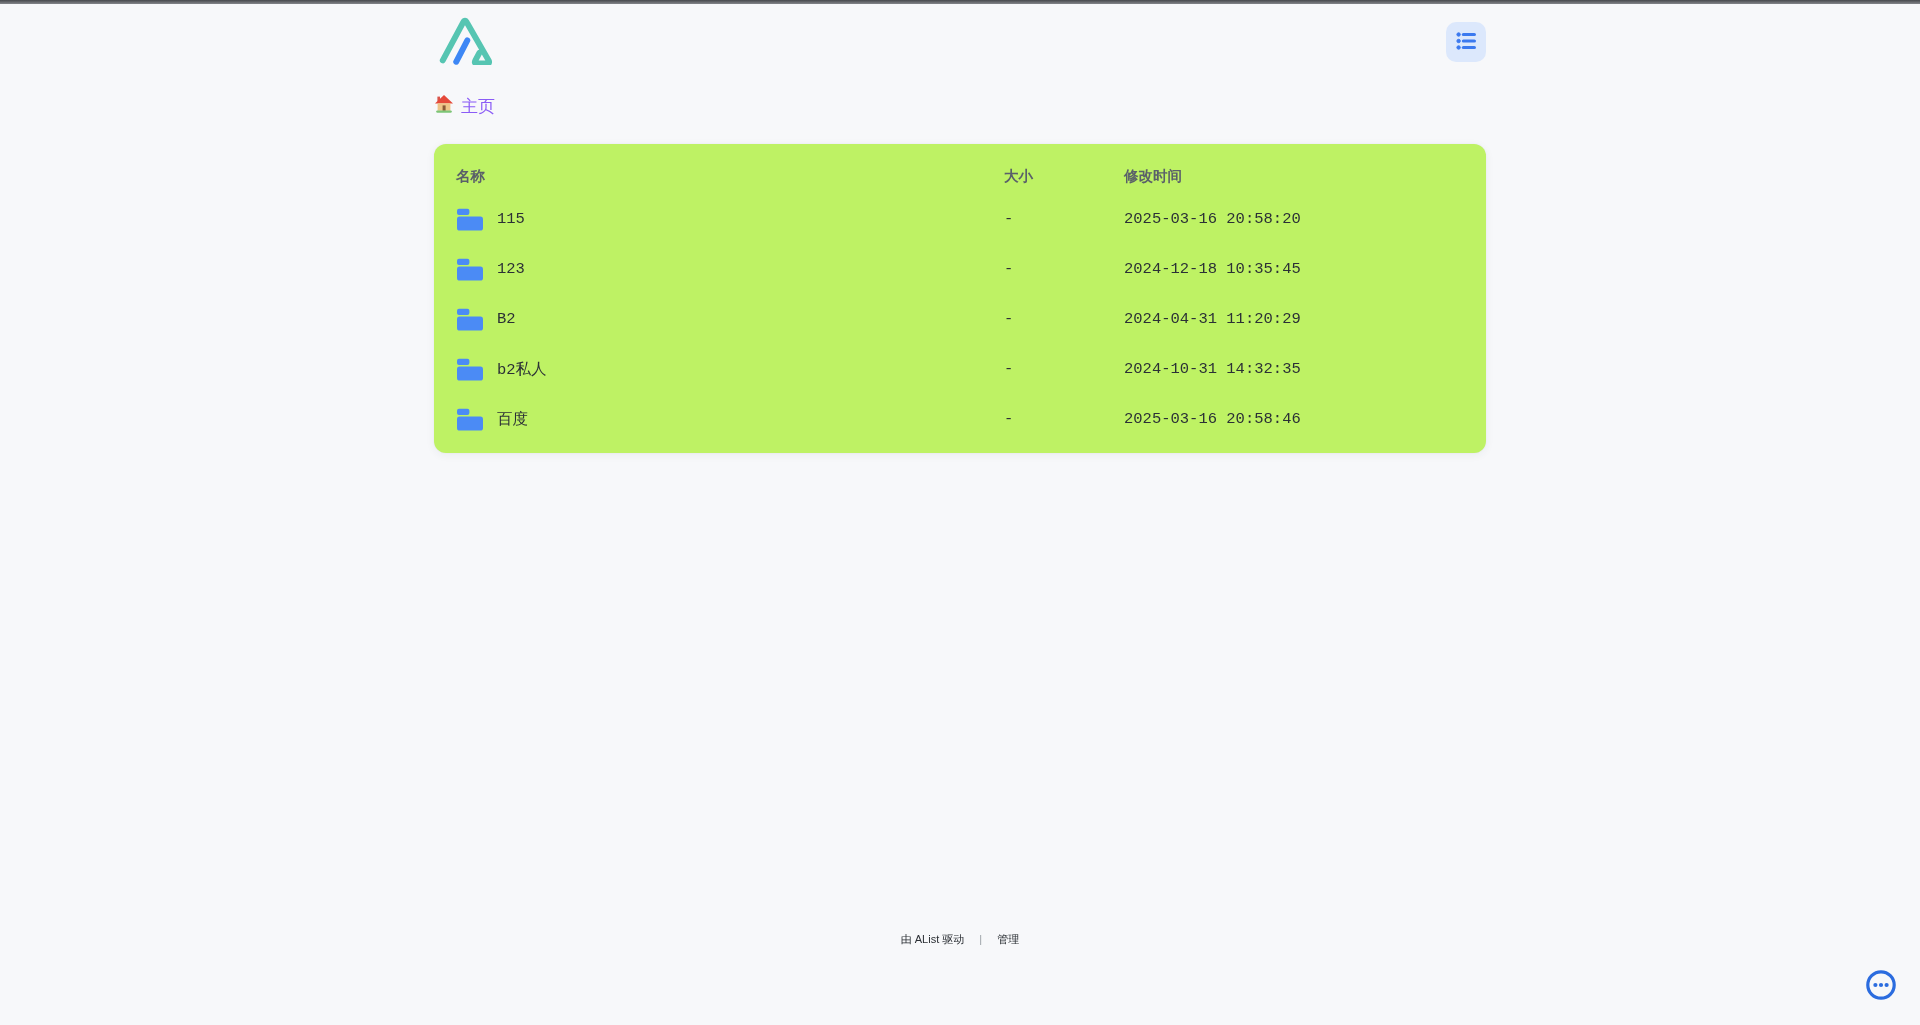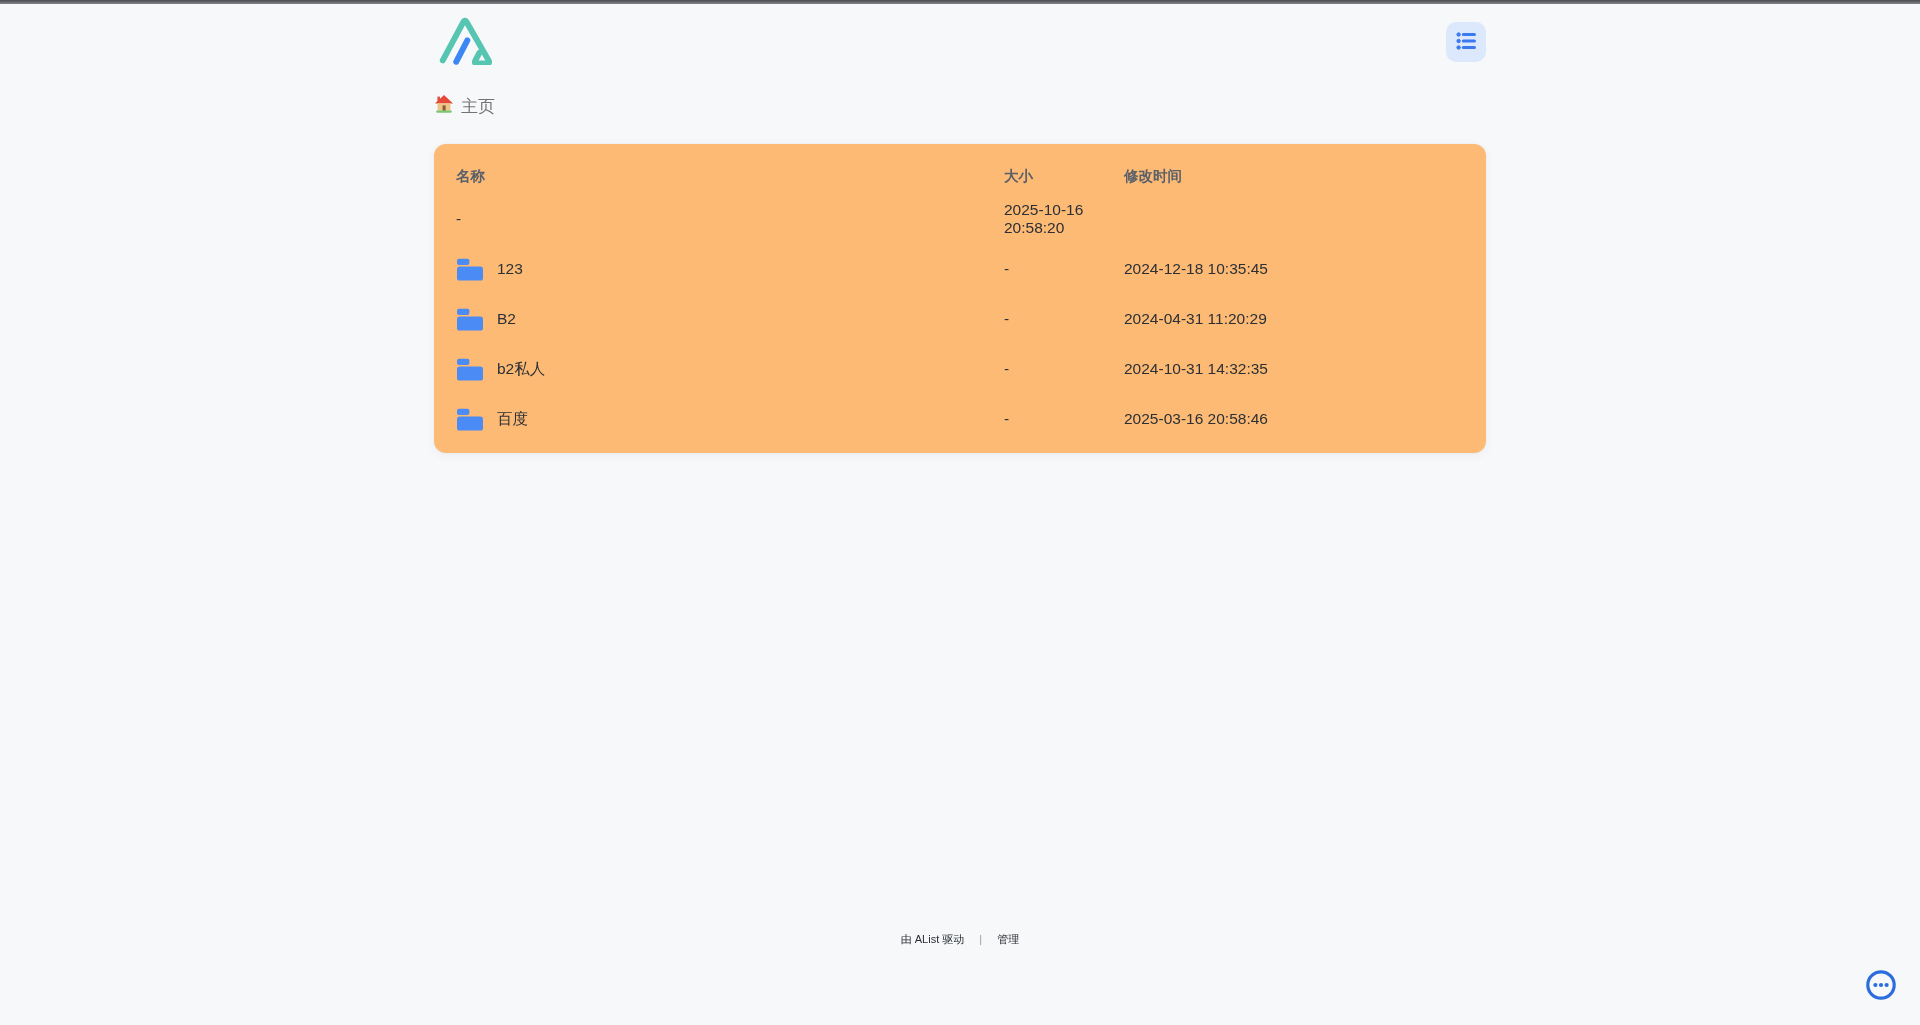--- a/index.html
+++ b/index.html
@@ -45,30 +45,31 @@
   .breadcrumb {
     margin-top: 26px;
     font-size: 17px;
     color: #3c434d;
   }
   .crumb {
     display: inline-flex;
     align-items: center;
     gap: 7px;
     text-decoration: none;
-    color: #737373;
+    color: #8b5cf6;
     cursor: pointer;
   }
   
   .card {
     margin-top: 25px;
-    background: #fdba74;
+    background: #bef264;
     border-radius: 12px;
     box-shadow: 0 2px 10px rgba(35, 45, 60, 0.06), 0 0 2px rgba(35,45,60,0.05);
     padding: 14px 22px 9px 22px;
+    font-family: Liberation Mono, monospace;
   }
   .lrow {
     display: grid;
     grid-template-columns: 1fr 120px 340px;
     align-items: center;
   }
   .lhead {
     height: 36px;
     font-size: 14.5px;
     font-weight: 600;
@@ -160,22 +161,31 @@
     </nav>
 
     <section class="card">
       <div class="lrow lhead">
         <div class="cell name">名称</div>
         <div class="cell size">大小</div>
         <div class="cell modified">修改时间</div>
       </div>
       <div id="rows">
   <div class="lrow file-row">
-    <div class="cell size">-</div>
-    <div class="cell modified">2025-10-16 20:58:20</div>
+    <div class="cell name">
+      <span class="folder-icon">
+        <svg width="28" height="23" viewBox="0 0 28 23">
+          <rect x="1" y="0.8" width="12.4" height="6.2" rx="2" fill="#4b8bf5"></rect>
+          <rect x="1" y="8.6" width="26" height="14" rx="2.6" fill="#4b8bf5"></rect>
+        </svg>
+      </span>
+      <span class="fname">115</span>
+    </div>
+    <div class="cell size">-</div>
+    <div class="cell modified">2025-03-16 20:58:20</div>
   </div>
 
   <div class="lrow file-row">
     <div class="cell name">
       <span class="folder-icon">
         <svg width="28" height="23" viewBox="0 0 28 23">
           <rect x="1" y="0.8" width="12.4" height="6.2" rx="2" fill="#4b8bf5"></rect>
           <rect x="1" y="8.6" width="26" height="14" rx="2.6" fill="#4b8bf5"></rect>
         </svg>
       </span>

